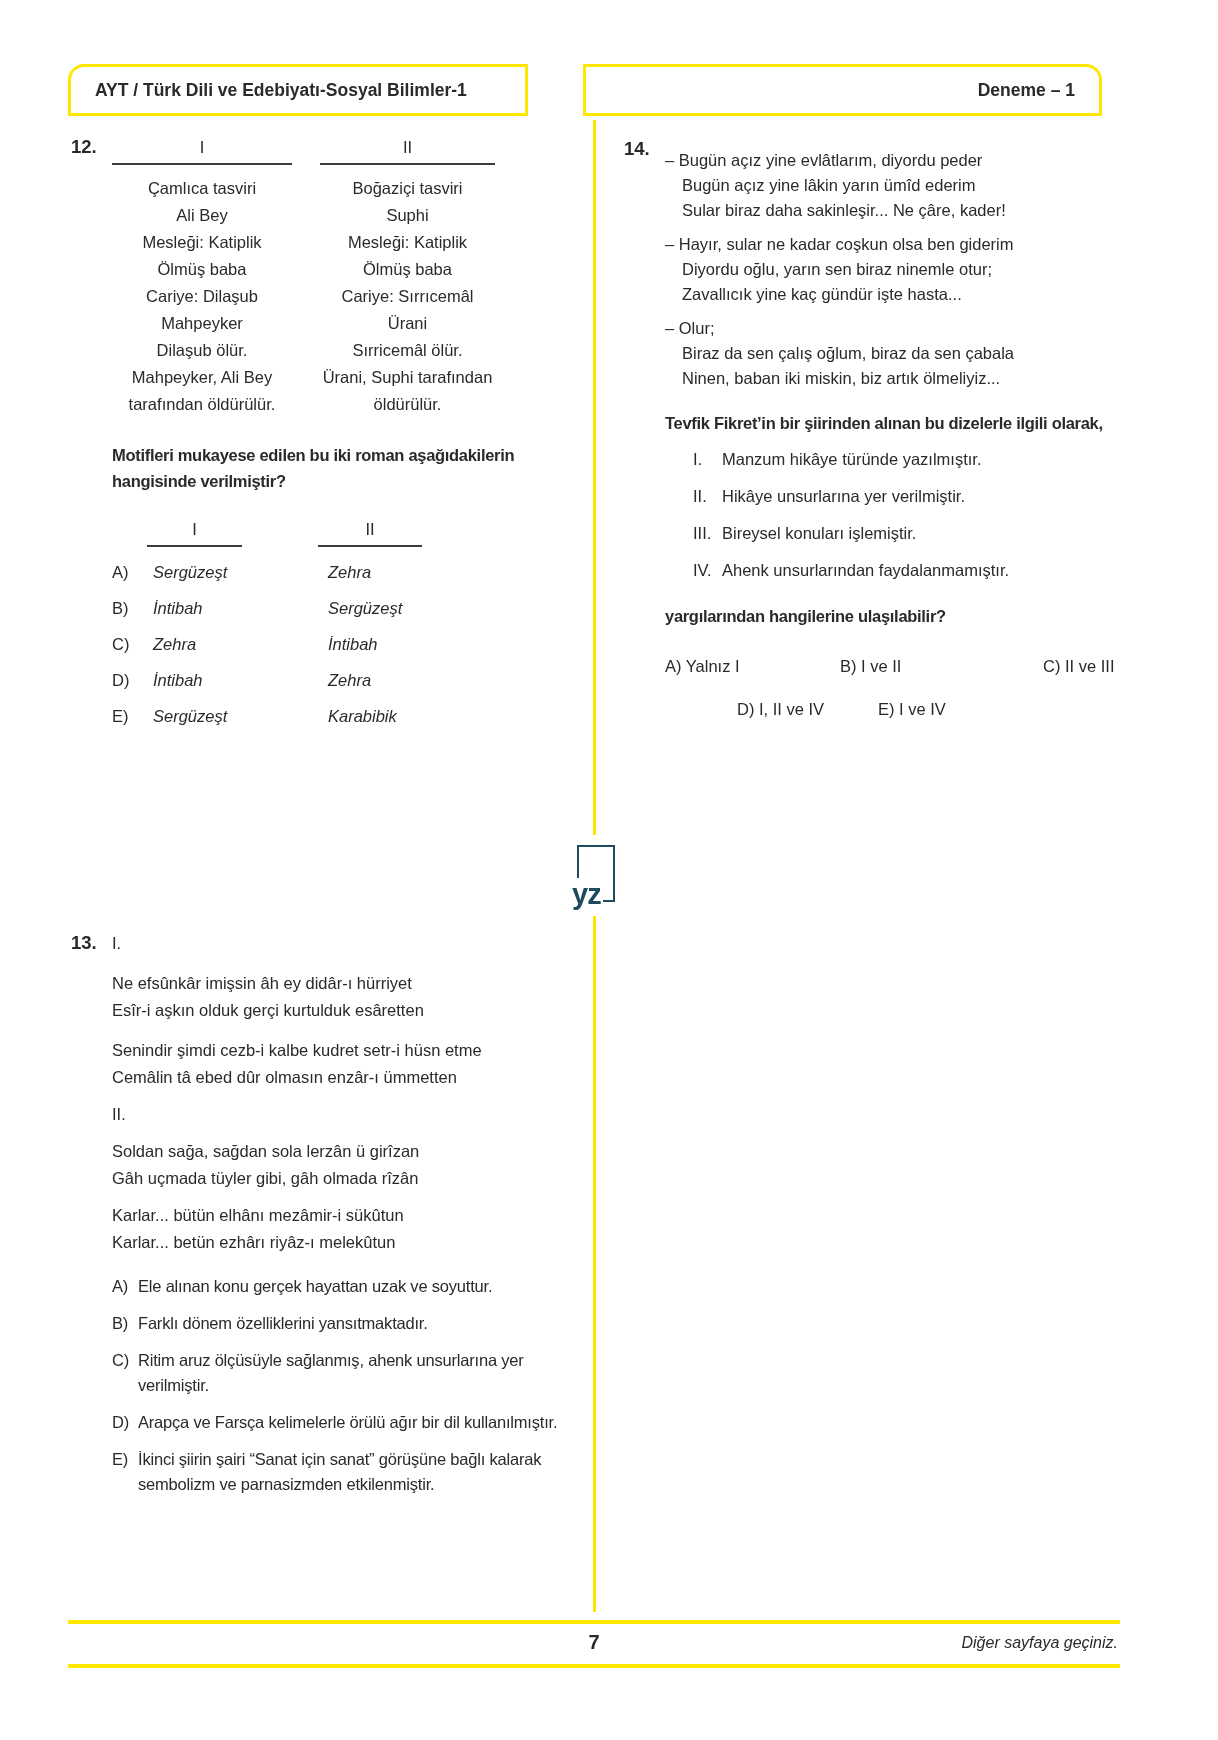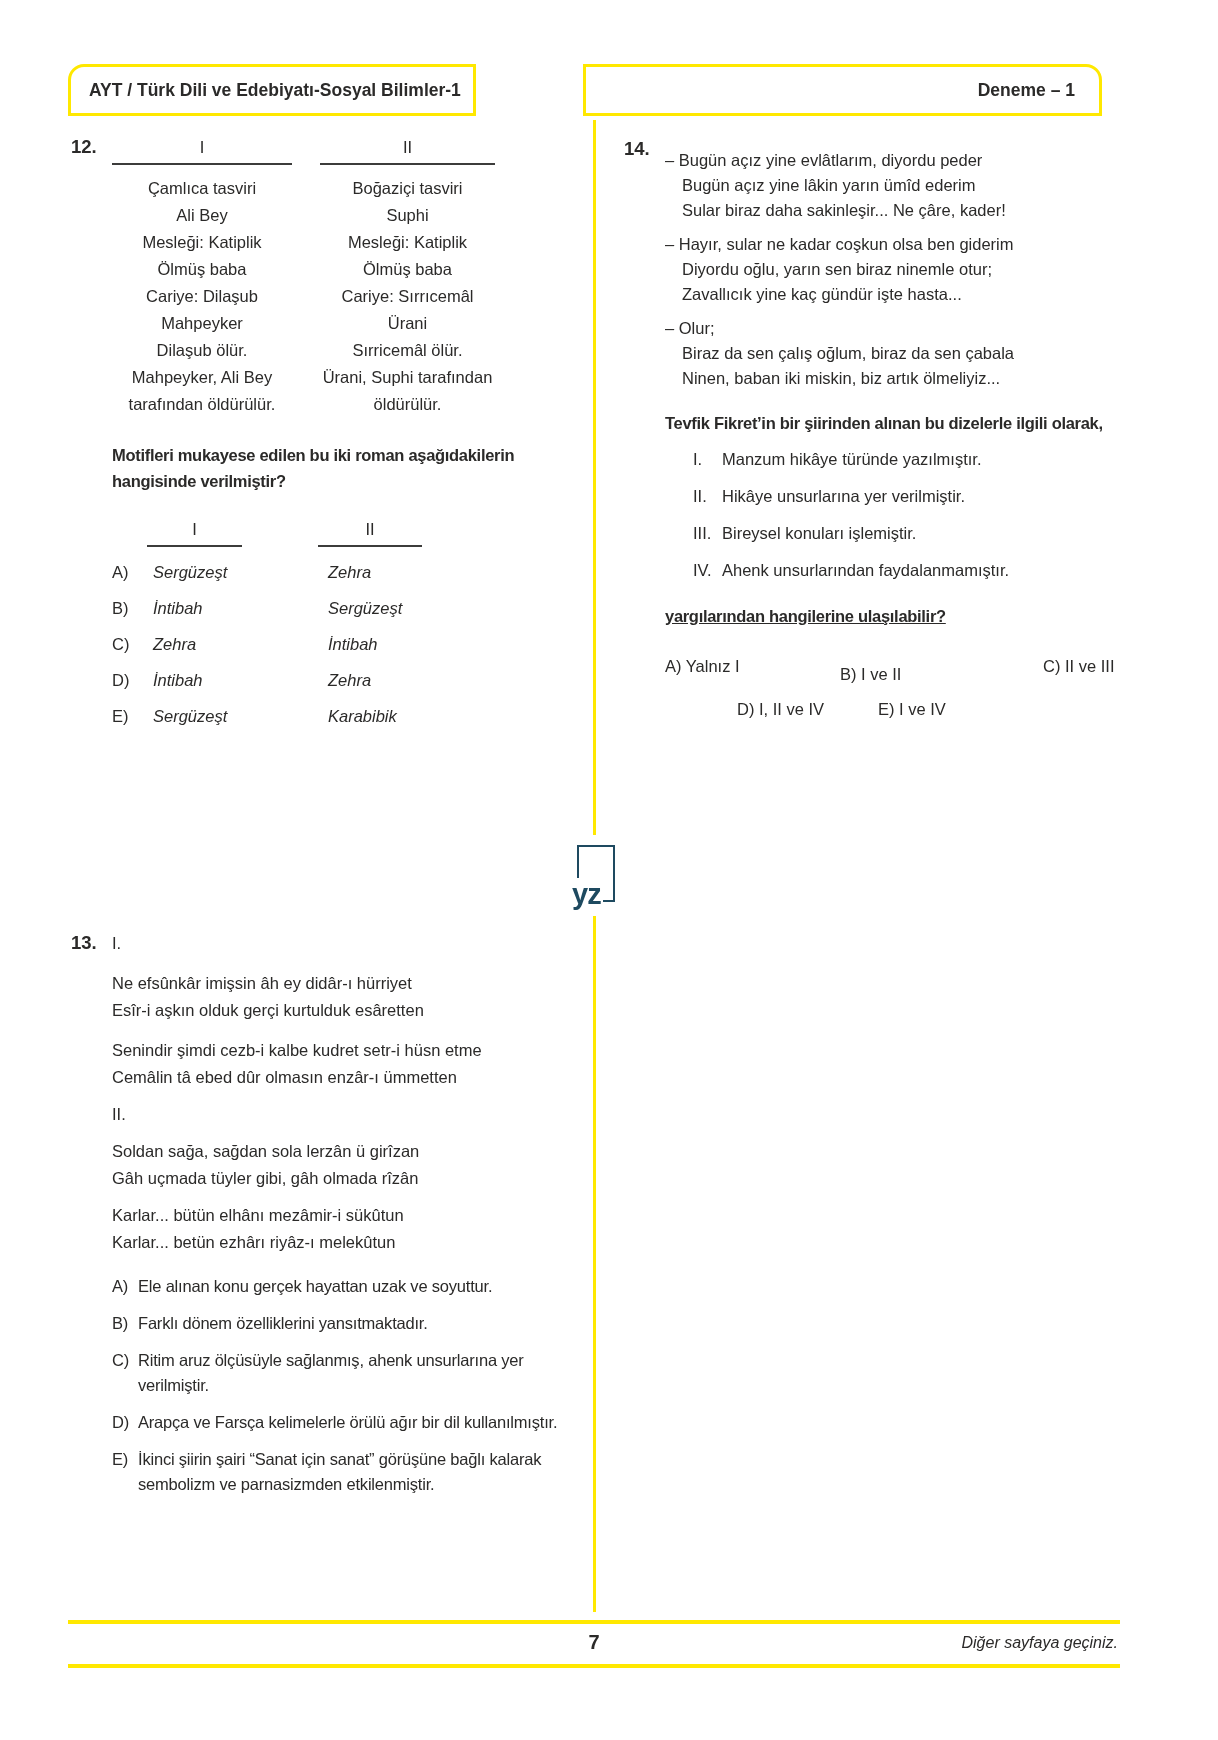--- a/index.html
+++ b/index.html
@@ -8,23 +8,23 @@
     --logo:#1e4a60;
   }
   html,body{margin:0;padding:0;background:#fff;}
   .page{
     position:relative;width:1218px;height:1740px;background:#fff;
     font-family:"Liberation Sans",sans-serif;color:var(--ink);
     font-size:16.5px;overflow:hidden;
   }
   
   .hdr-left{
-    position:absolute;left:68px;top:64px;width:408px;height:52px;
+    position:absolute;left:68px;top:64px;width:460px;height:52px;
     border:3px solid var(--y);border-radius:16px 0 0 0;box-sizing:border-box;
-    display:flex;align-items:center;padding-left:18px;
+    display:flex;align-items:center;padding-left:24px;
     font-weight:bold;font-size:17.5px;
   }
   .hdr-right{
     position:absolute;left:583px;top:64px;width:519px;height:52px;
     border:3px solid var(--y);border-radius:0 16px 0 0;box-sizing:border-box;
     display:flex;align-items:center;justify-content:flex-end;padding-right:24px;
     font-weight:bold;font-size:17.5px;
   }
   
   .vline{position:absolute;left:593px;width:3px;background:var(--y);}
@@ -74,26 +74,26 @@
   
   .q14{left:665px;top:137px;width:487px;line-height:25px;}
   .stanza{padding-left:17px;margin-top:9px;}
   .stanza.first{margin-top:11px;}
   .stanza .dash{text-indent:-17px;}
   .q14 .q-stem{width:496px;margin-top:20px;line-height:25px;}
   .items{margin-top:11px;}
   .itm{display:flex;margin-left:28px;margin-bottom:12px;line-height:25px;}
   .itm-n{width:29px;flex:none;}
   .itm-t{flex:1;}
-  .q14 .q-stem2{font-weight:bold;margin-top:21px;letter-spacing:-0.3px;text-decoration:underline;}
+  .q14 .q-stem2{font-weight:bold;margin-top:21px;letter-spacing:-0.3px;}
   .optrow{position:relative;height:25px;}
   .optrow.r1{margin-top:25px;}
   .optrow.r2{margin-top:18px;}
   .optrow span{position:absolute;top:0;white-space:nowrap;}
-  .o-a{left:0;} .o-b{left:175px;margin-top:8px;} .o-c{left:378px;}
+  .o-a{left:0;} .o-b{left:175px;} .o-c{left:378px;}
   .o-d{left:72px;} .o-e{left:213px;}
 </style>
 </head>
 <body>
 
 <div class="page">
 
   <div class="hdr-left">
     <span>AYT / Türk Dili ve Edebiyatı-Sosyal Bilimler-1</span>
   </div>

